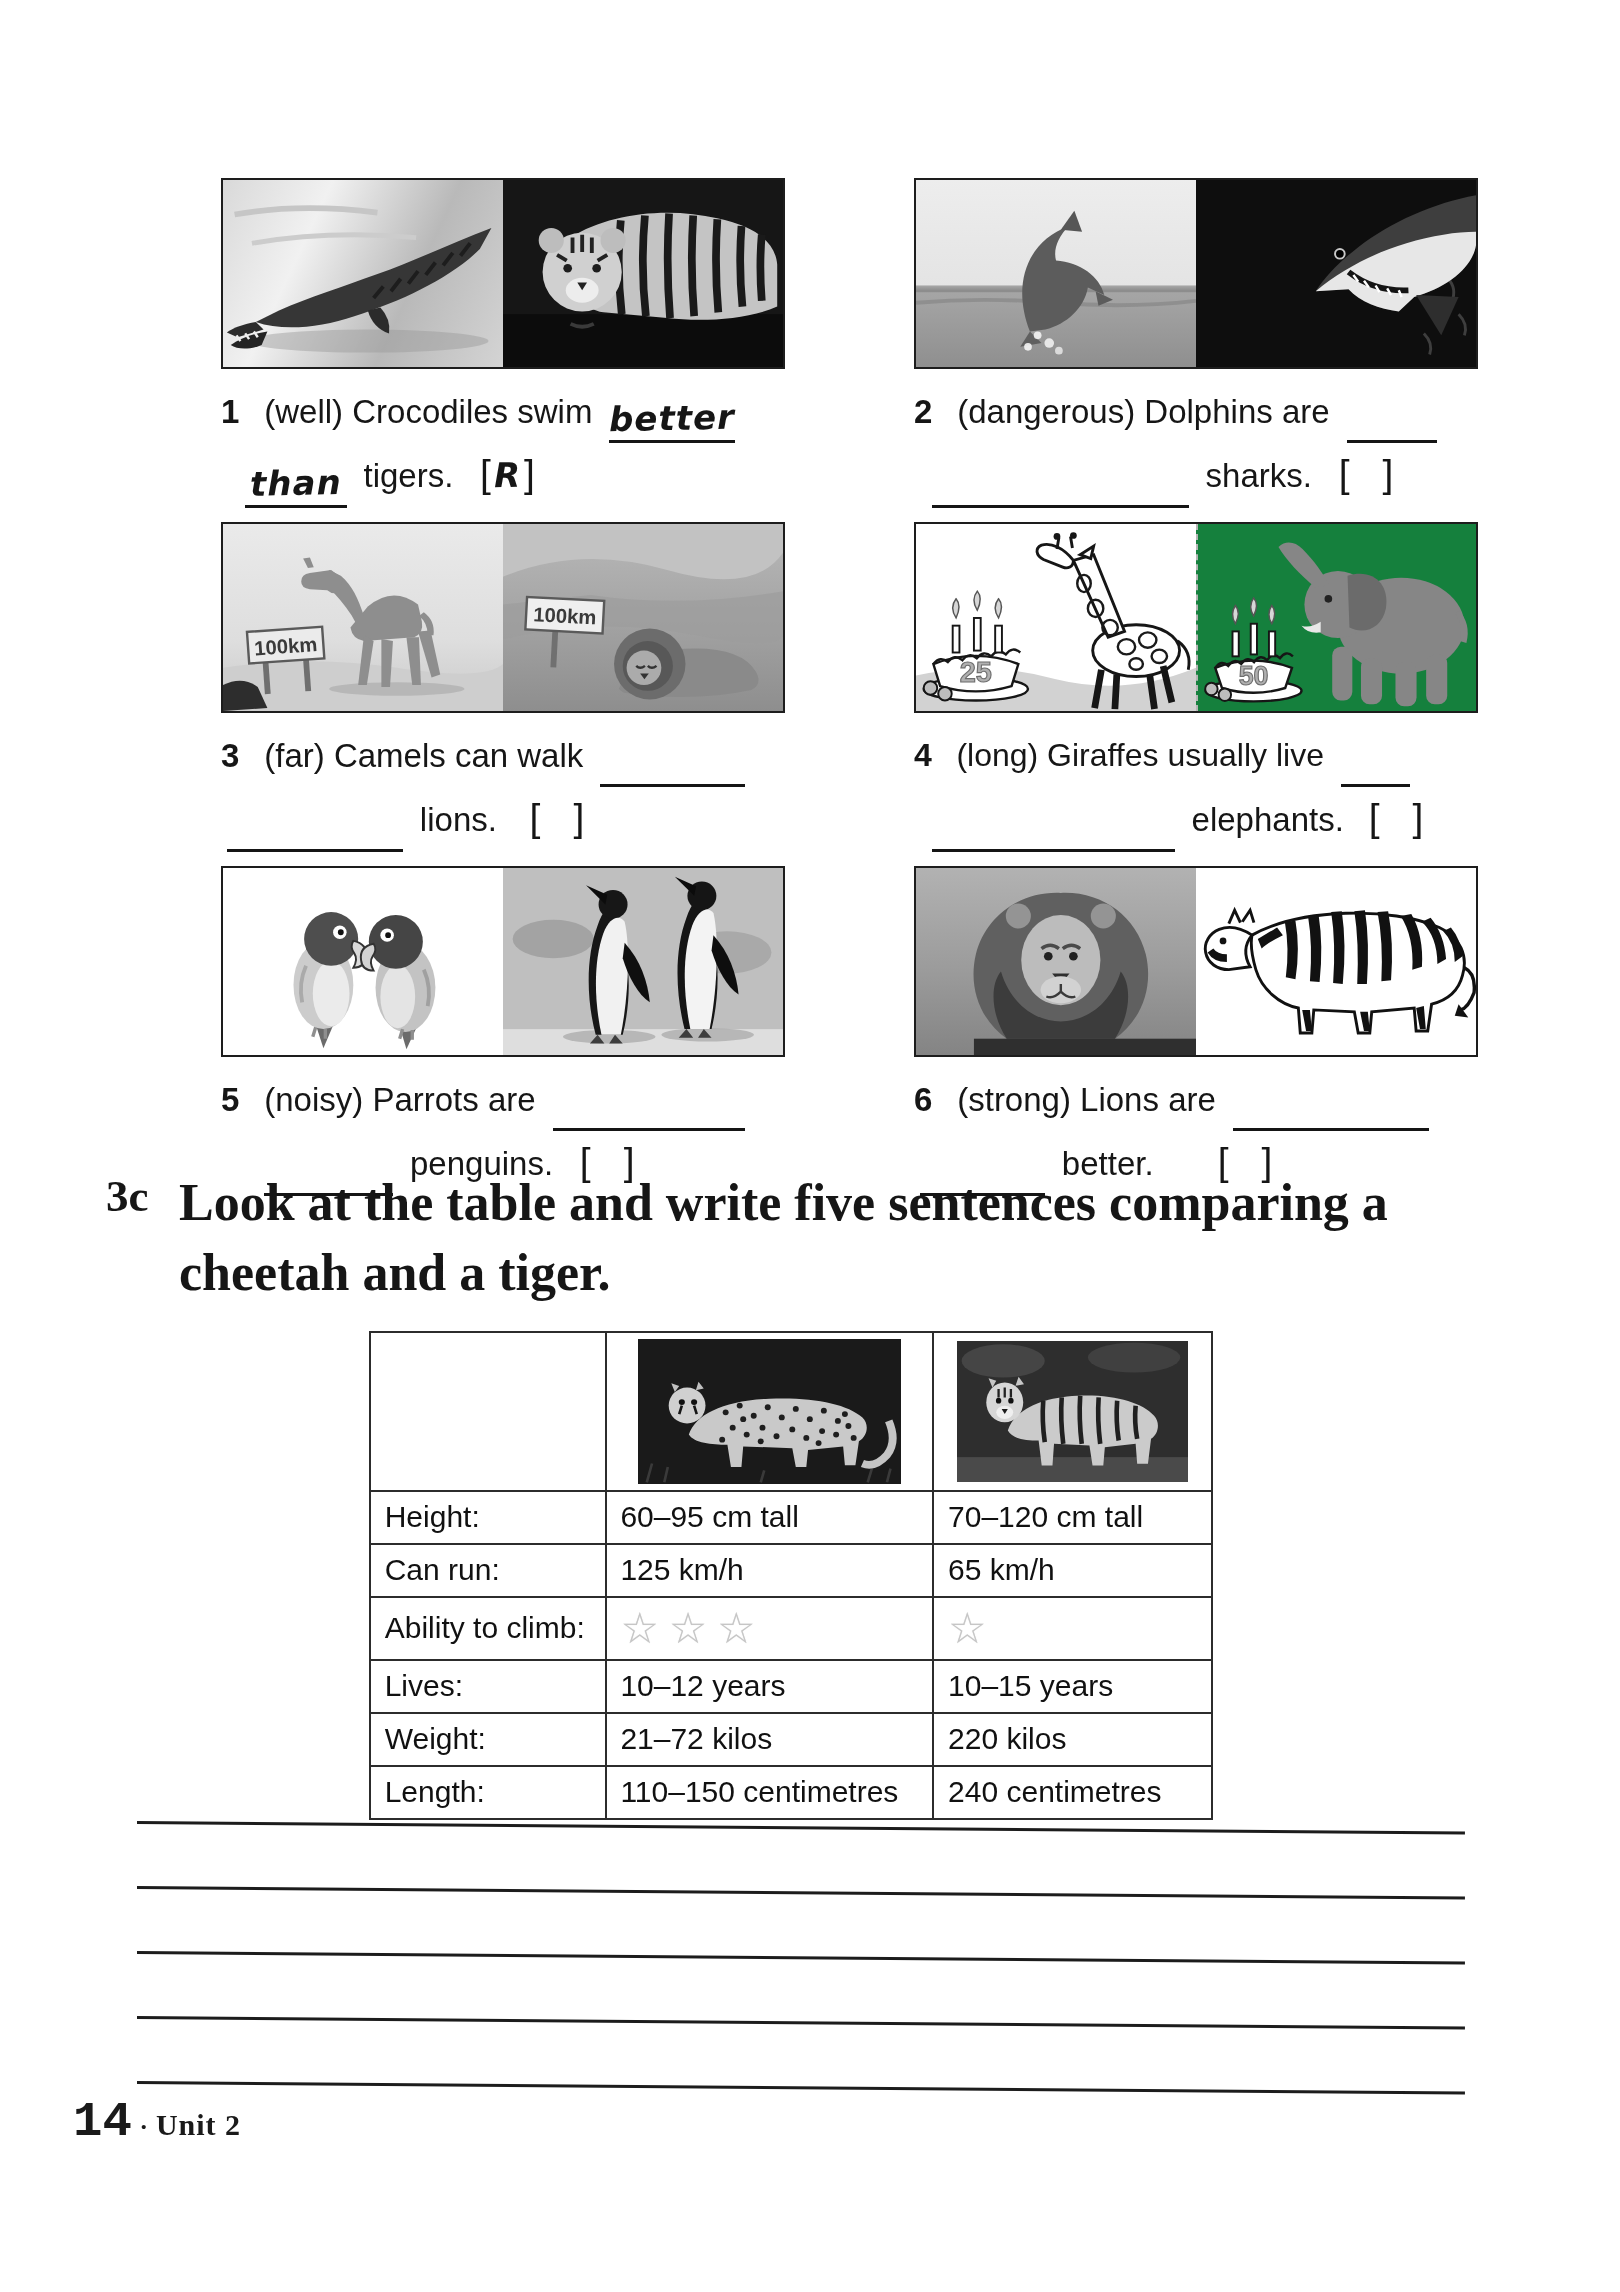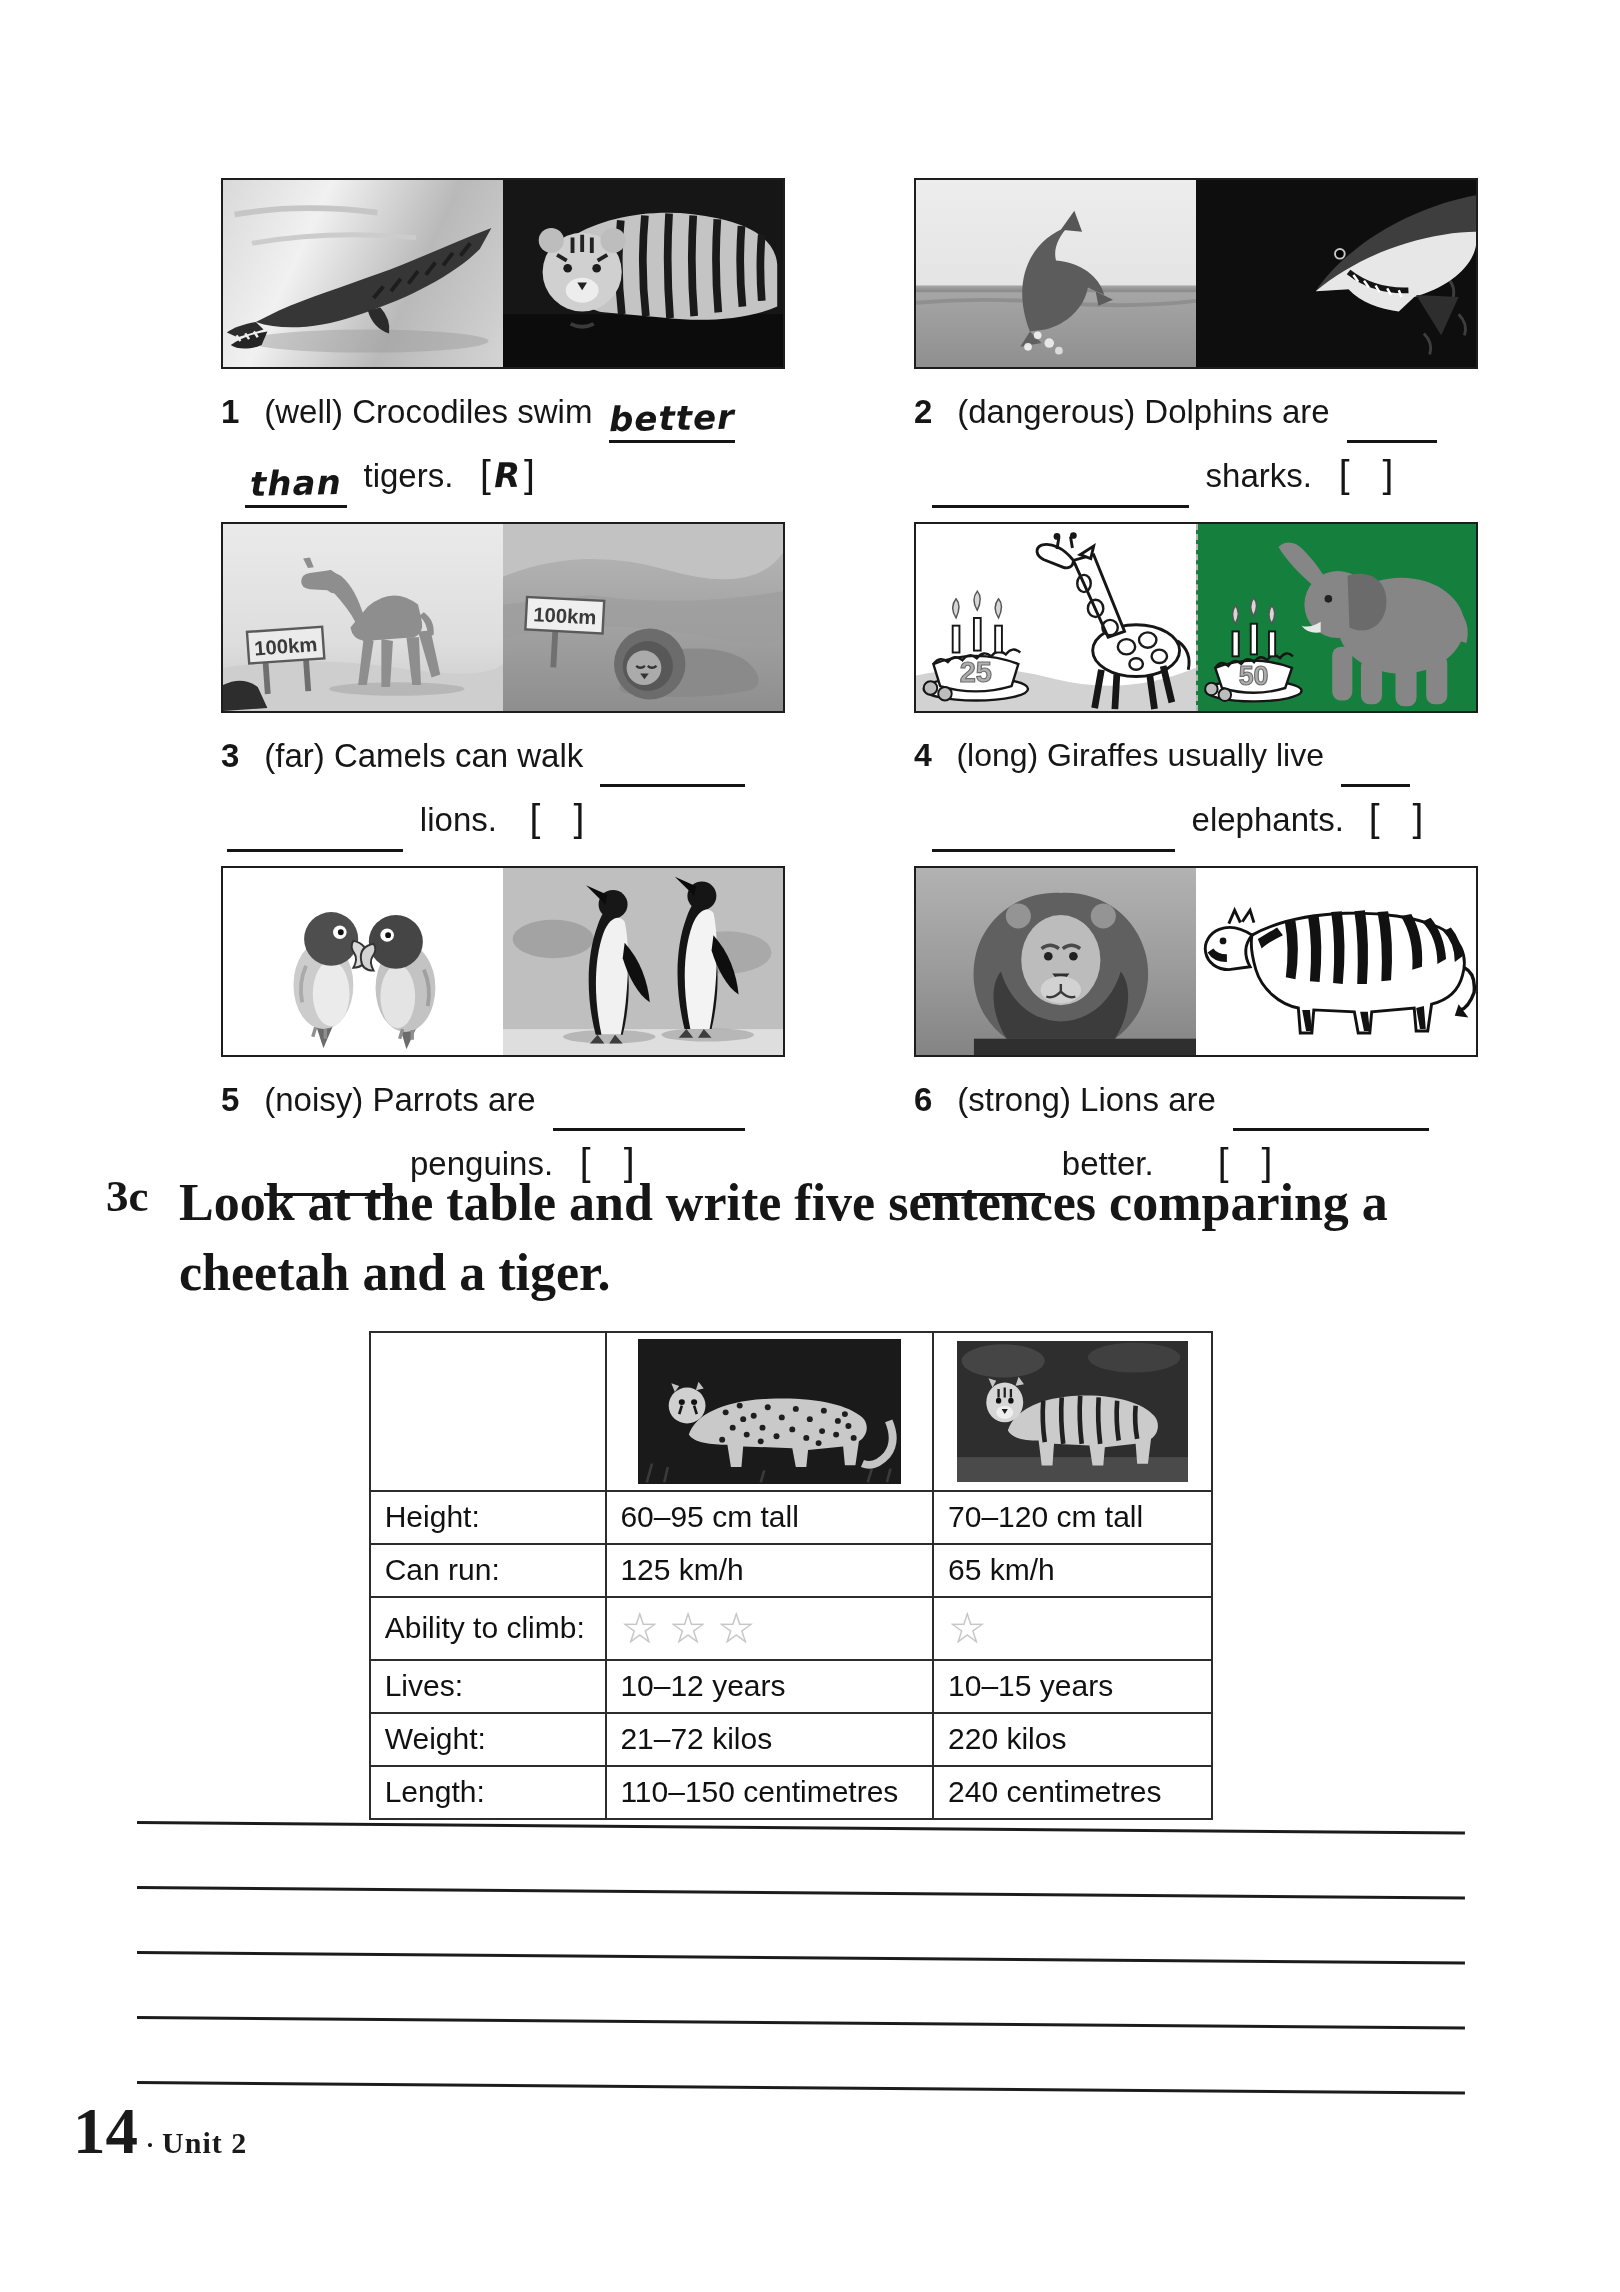--- a/index.html
+++ b/index.html
@@ -63,21 +63,21 @@
   .sample .hand { font-weight:bold; transform:rotate(-0.6deg); letter-spacing:0.5px; }
   .wline { position:relative; height:0; border-top:3.4px solid #1c1c1c; transform:rotate(0.45deg); transform-origin:left center; }
   .wl1 { margin-top:57px; }
   .wl2,.wl3,.wl4,.wl5 { margin-top:62px; }
 
   
   .footer {
     position:absolute; left:73px; top:2094px; display:flex; align-items:baseline; gap:7.8px;
     font-family:"Liberation Serif", serif; font-weight:bold; color:#1a1a1a;
   }
-  .pg-num { font-size:65px; }
+  .pg-num { font-size:49px;font-family:Liberation Mono, monospace; }
   .pg-sep { font-size:25.5px; }
   .pg-unit { font-size:30px; letter-spacing:1px; }
 </style>
 </head>
 <body>
 
 <div class="page">
 
   <div class="exercises">
 

